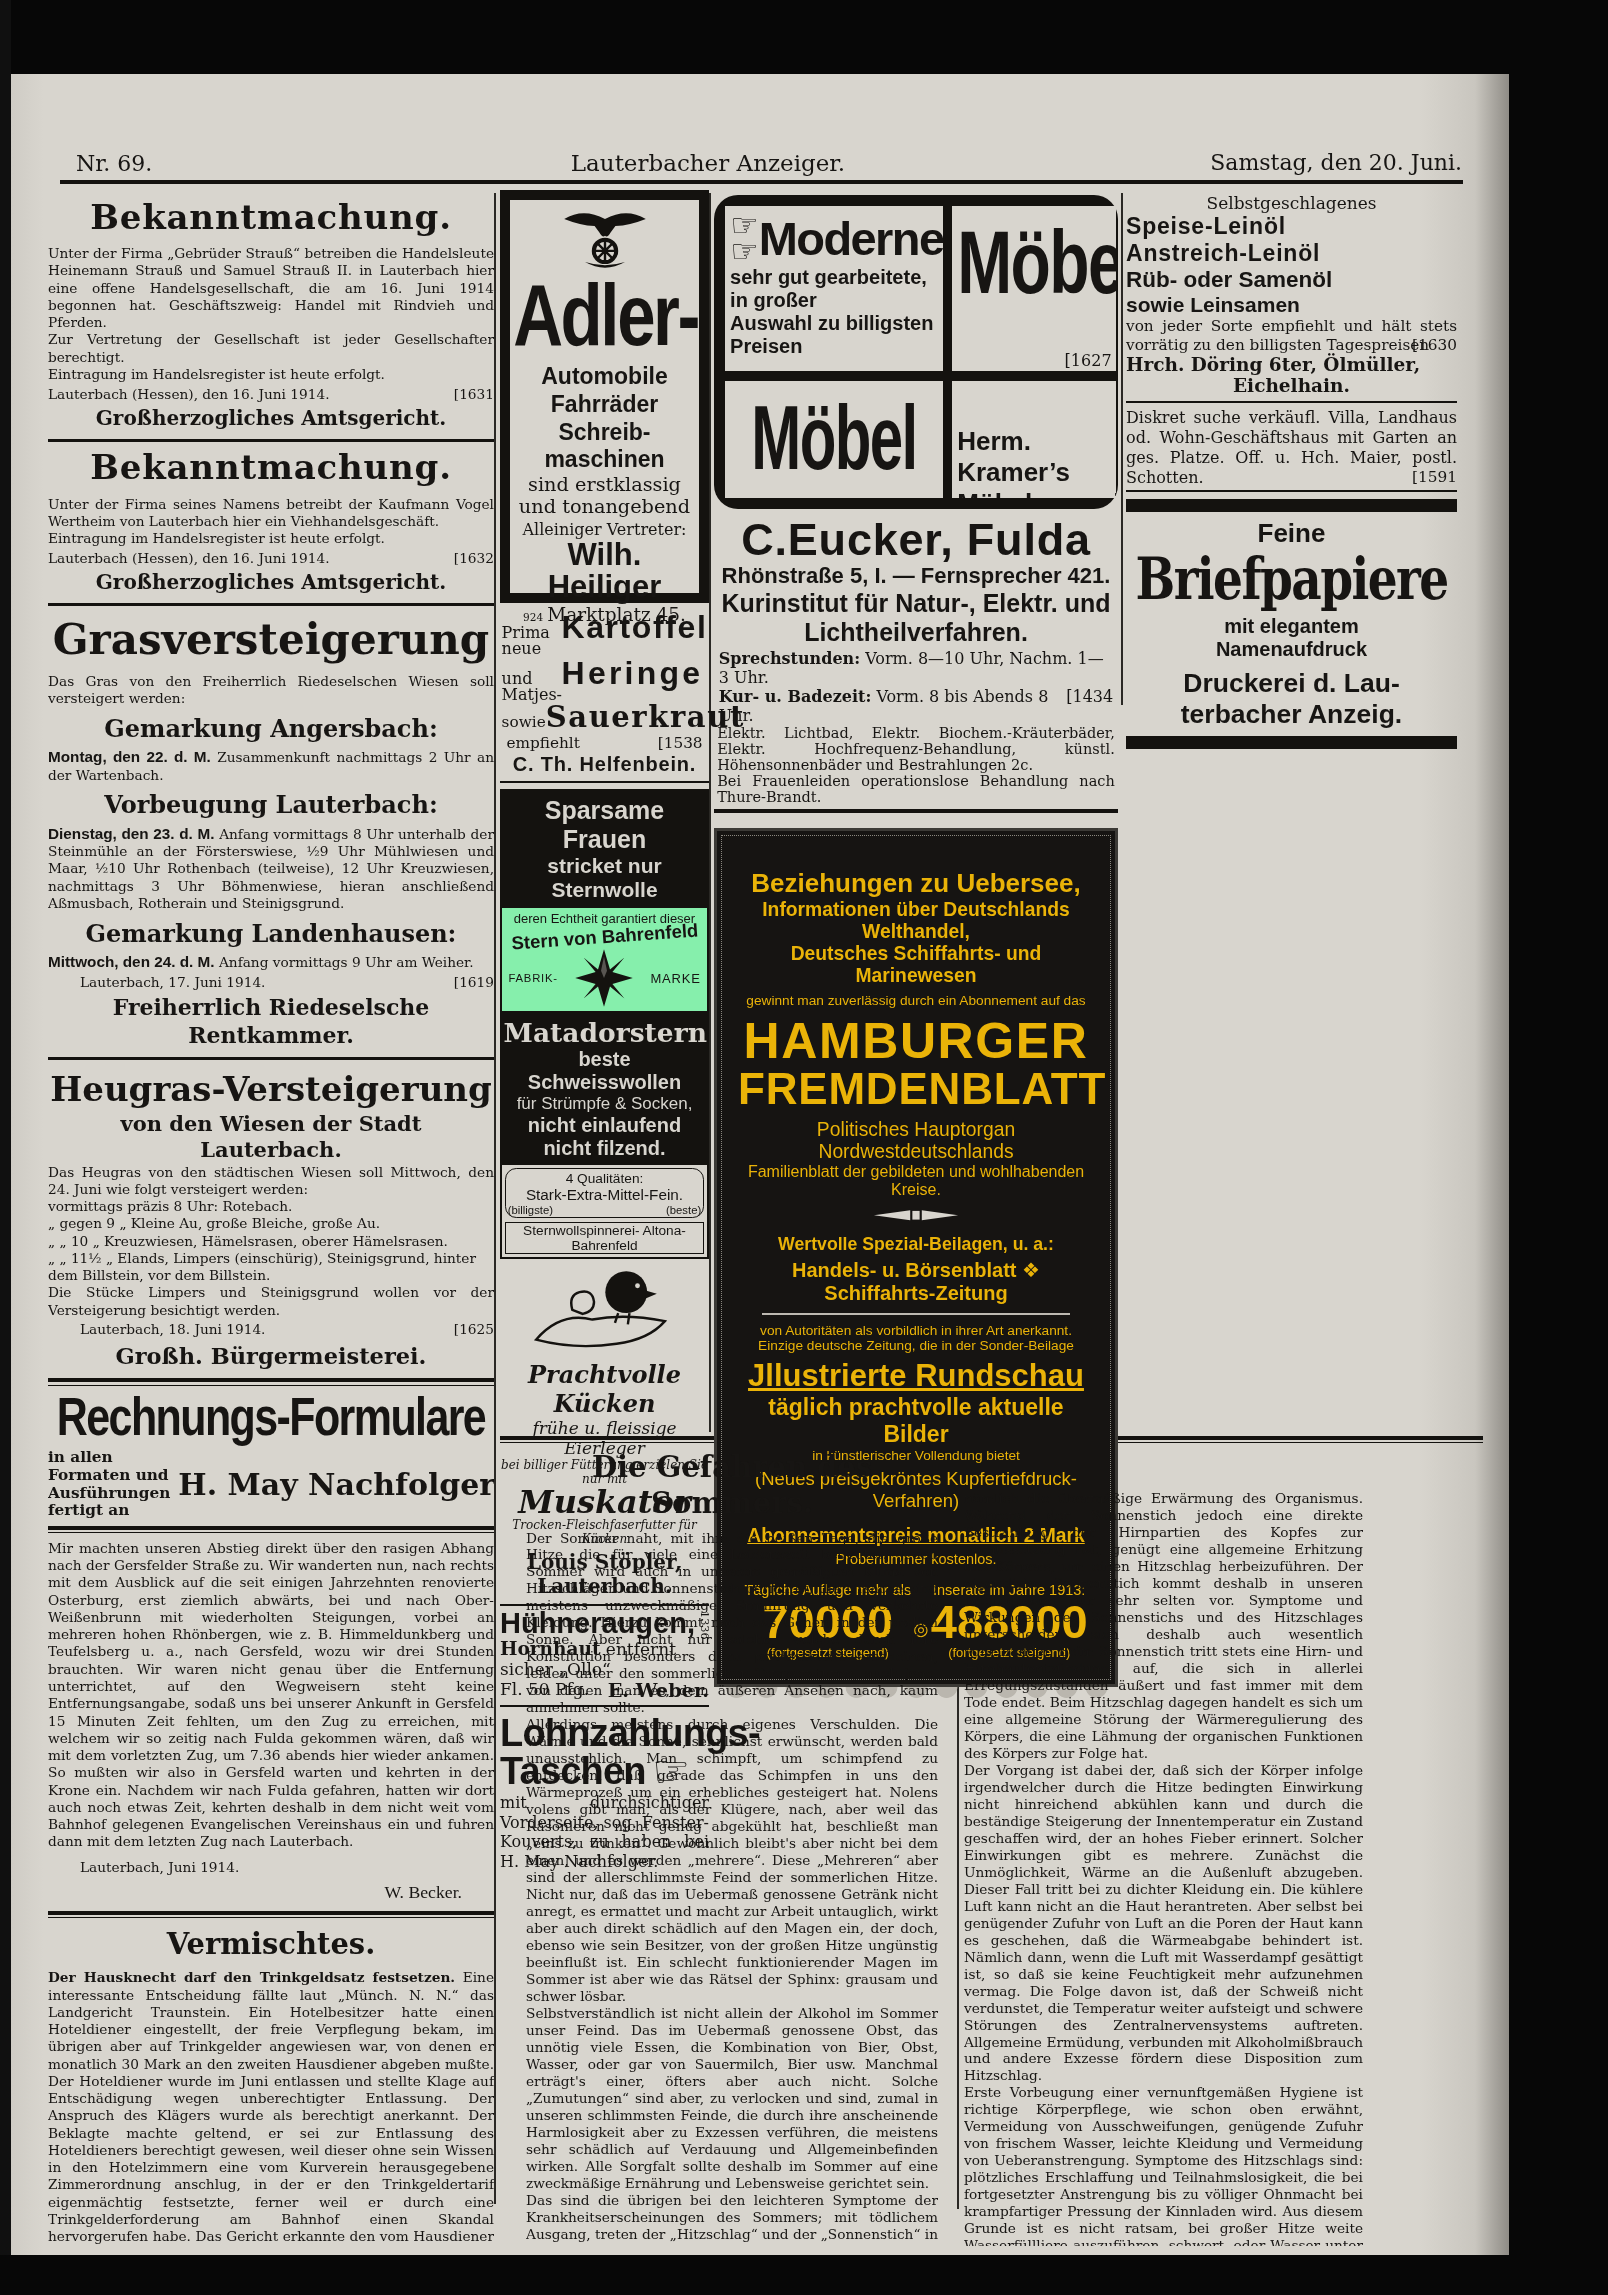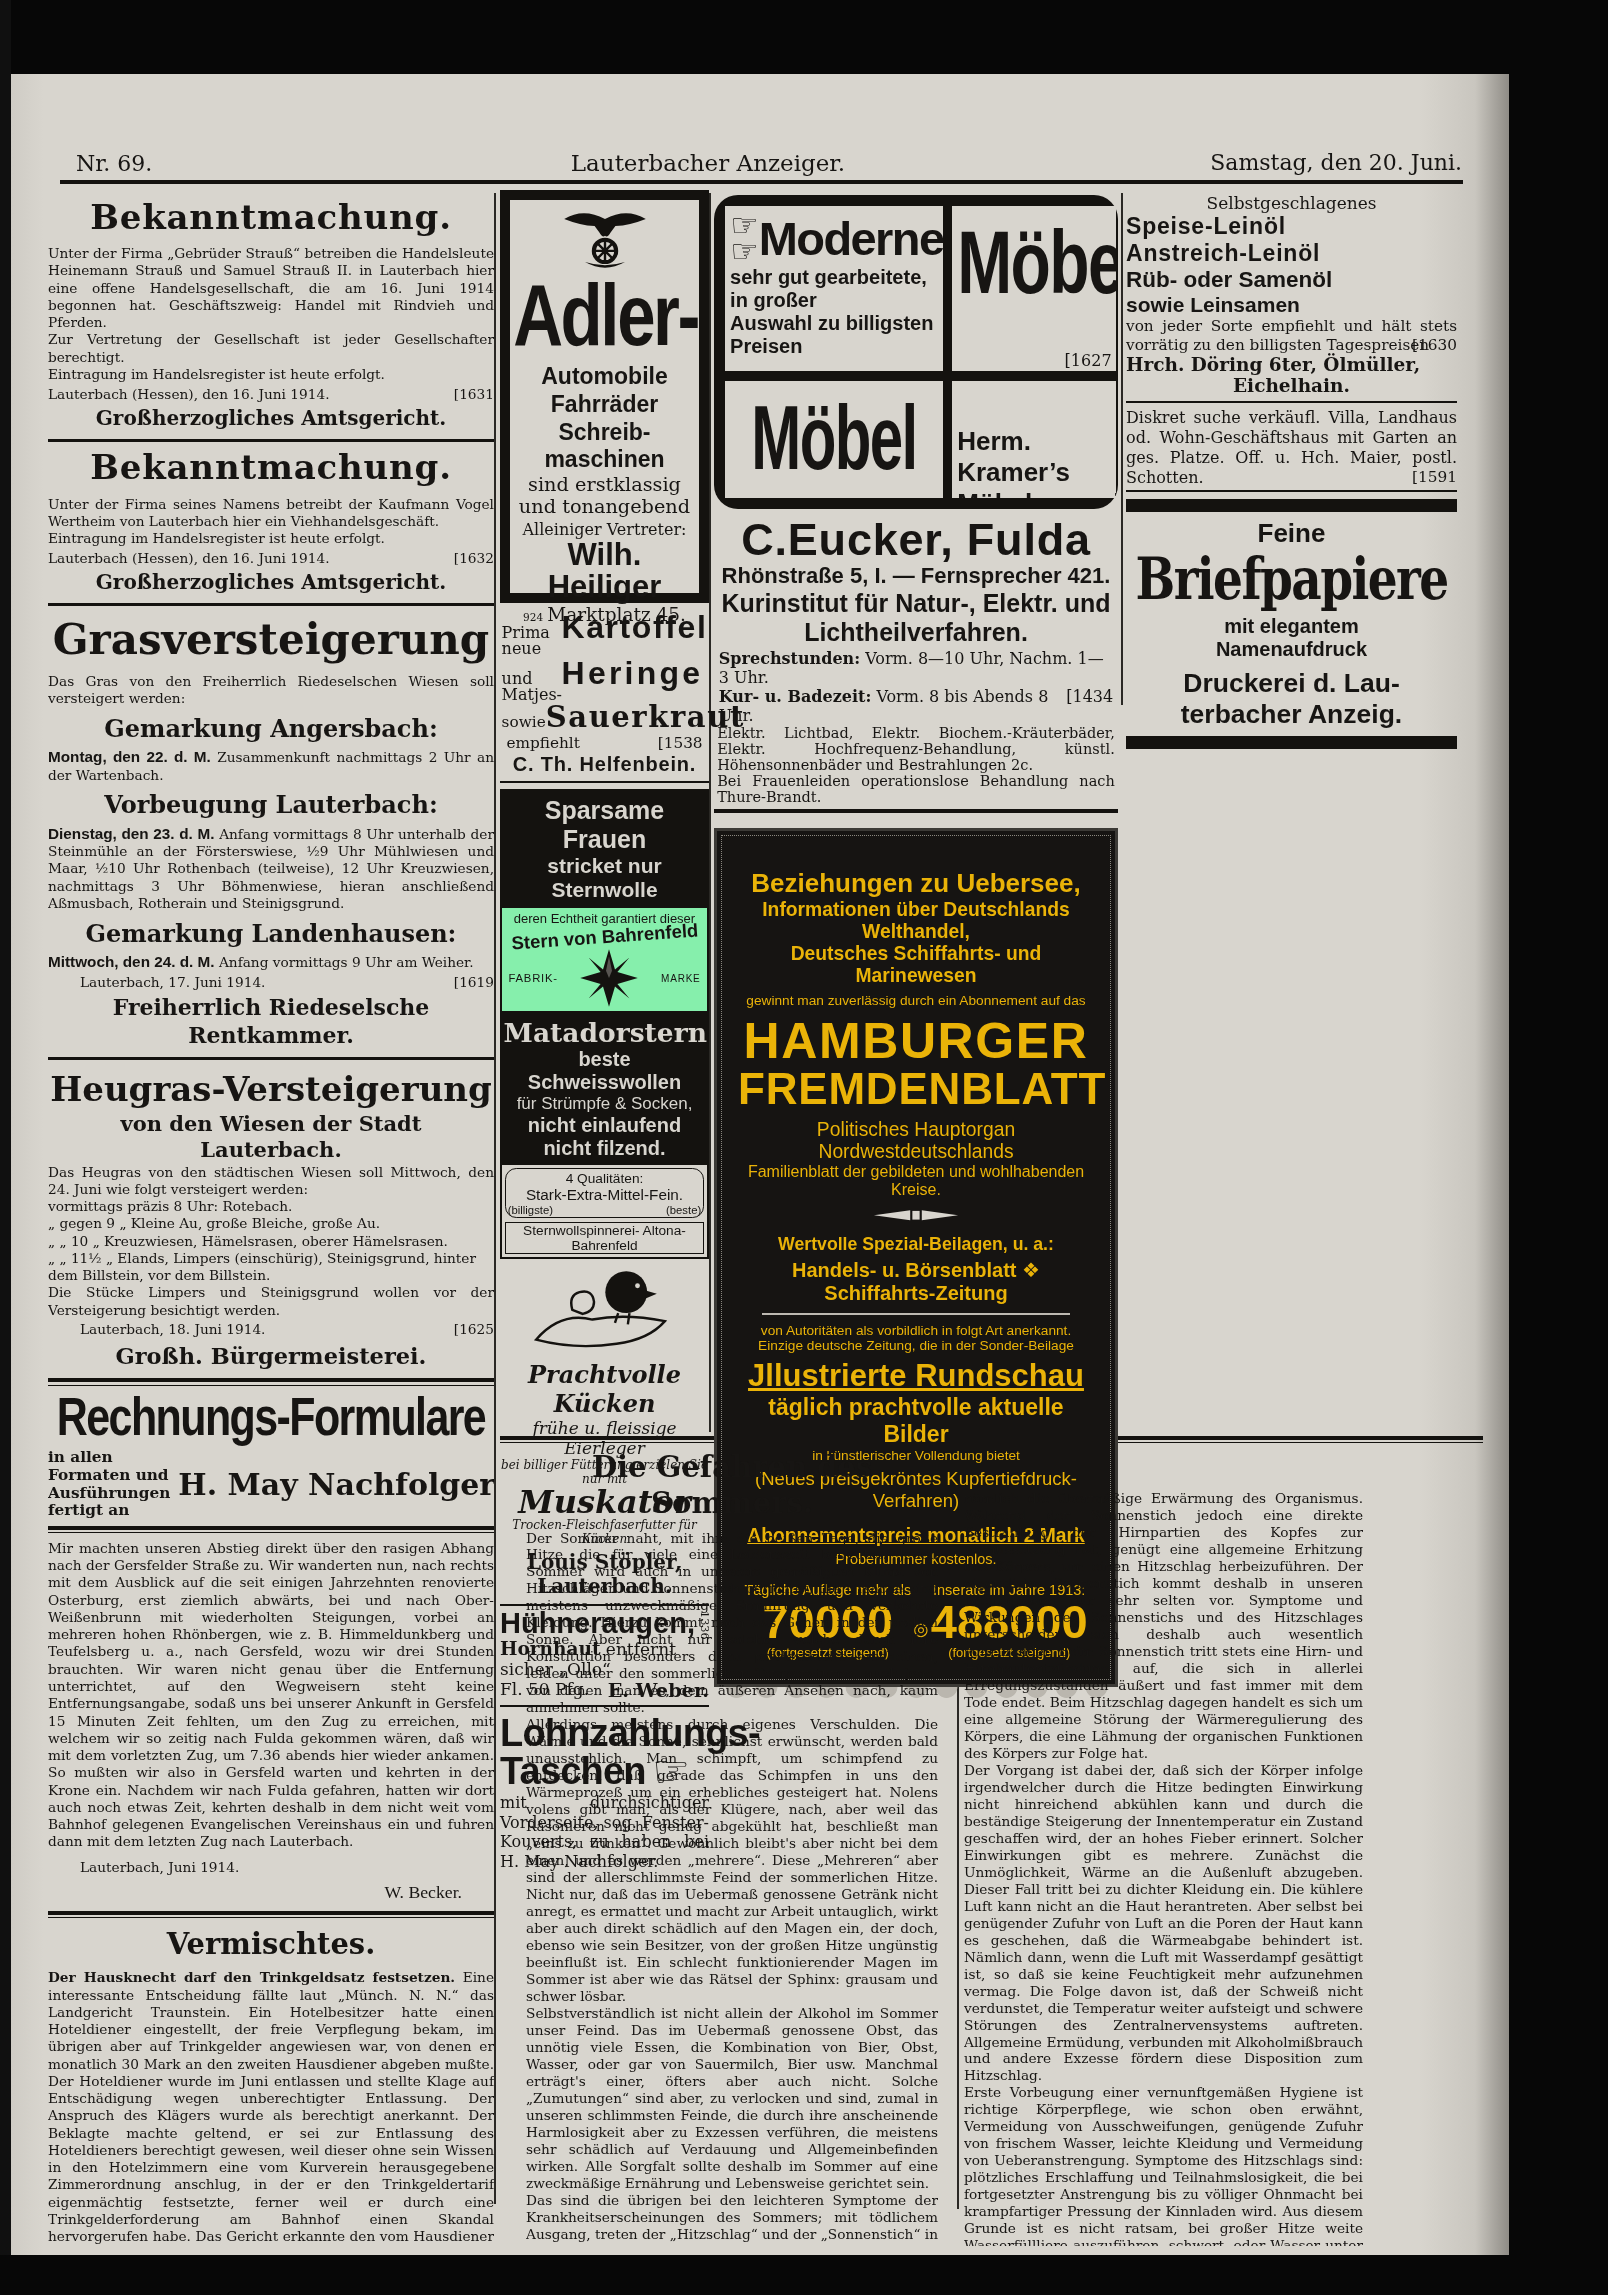--- a/index.html
+++ b/index.html
@@ -233,21 +233,21 @@
     </div>
     <div class="whiteblk">
       <div class="sans" style="font-size:13px;">deren Echtheit garantiert dieser</div>
       <div class="sans" style="font-size:18.5px;font-weight:bold;transform:rotate(-4deg);">Stern von Bahrenfeld</div>
       <div style="display:flex;align-items:center;justify-content:space-between;padding:0 4.8px;">
         <span class="sans" style="font-size:11.3px;letter-spacing:0.8px;">FABRIK-</span>
         <svg width="60" height="60" viewBox="0 0 100 100">
           <polygon points="50,2 60,36 84,16 64,40 98,50 64,60 84,84 60,64 50,98 40,64 16,84 36,60 2,50 36,40 16,16 40,36" fill="#14120f"></polygon>
           <polygon points="50,14 55,38 50,50 45,38" fill="#d8d5ce" opacity="0.35"></polygon>
         </svg>
-        <span class="sans" style="font-size:10px;letter-spacing:0.8px;">MARKE</span>
+        <span class="sans" style="font-size:13px;letter-spacing:0.8px;">MARKE</span>
       </div>
     </div>
     <div class="blackblk">
       <div class="frak" style="font-size:26.5px;">Matadorstern</div>
       <div class="sans" style="font-size:20px;font-weight:bold;">beste Schweisswollen</div>
       <div class="sans" style="font-size:17px;">für Strümpfe &amp; Socken,</div>
       <div class="sans" style="font-size:20px;font-weight:bold;">nicht einlaufend</div>
       <div class="sans" style="font-size:20px;font-weight:bold;">nicht filzend.</div>
     </div>
     <div class="qualbox sans">
@@ -349,21 +349,21 @@
     <div class="sans" style="font-size:44px;font-weight:bold;letter-spacing:0.8px;line-height:1.05;">FREMDENBLATT</div>
     <div class="sans" style="font-size:19.3px;margin-top:6.4px;">Politisches Hauptorgan Nordwestdeutschlands</div>
     <div class="sans" style="font-size:16px;">Familienblatt der gebildeten und wohlhabenden Kreise.</div>
     <svg width="88" height="14.5" viewBox="0 0 120 20" style="margin-top:9.7px;">
       <path d="M2 10 L52 3 L52 17 Z M118 10 L68 3 L68 17 Z" fill="#d8d5ce"></path>
       <rect x="55" y="4" width="10" height="12" fill="#d8d5ce"></rect>
     </svg>
     <div class="sans" style="font-size:17.7px;font-weight:bold;margin-top:11.3px;">Wertvolle Spezial-Beilagen, u. a.:</div>
     <div class="sans" style="font-size:20px;font-weight:bold;margin-top:3.2px;">Handels- u. Börsenblatt  ❖  Schiffahrts-Zeitung</div>
     <div style="height:1.6px;background:#bdb9b1;margin:8px 24px;"></div>
-    <div class="sans" style="font-size:13.7px;">von Autoritäten als vorbildlich in folgt Art anerkannt.</div>
+    <div class="sans" style="font-size:13.7px;">von Autoritäten als vorbildlich in ihrer Art anerkannt.</div>
     <div class="sans" style="font-size:13.7px;">Einzige deutsche Zeitung, die in der Sonder-Beilage</div>
     <div class="sans" style="font-size:31px;font-weight:bold;text-decoration:underline;margin-top:4.8px;">Jllustrierte Rundschau</div>
     <div class="sans" style="font-size:23px;font-weight:bold;">täglich prachtvolle aktuelle Bilder</div>
     <div class="sans" style="font-size:13.7px;">in künstlerischer Vollendung bietet</div>
     <div class="sans" style="font-size:18.5px;margin-top:4.8px;">(Neues preisgekröntes Kupfertiefdruck-Verfahren)</div>
     <div class="sans" style="font-size:19.3px;font-weight:bold;text-decoration:underline;margin-top:13px;">Abonnementspreis monatlich 2 Mark</div>
     <div class="sans" style="font-size:14.5px;margin-top:4.8px;">Probenummer kostenlos.</div>
     <div style="display:flex;justify-content:space-between;align-items:flex-end;margin-top:14.5px;padding:0 6.4px;">
       <div>
         <div class="sans" style="font-size:14.5px;">Tägliche Auflage mehr als</div>

